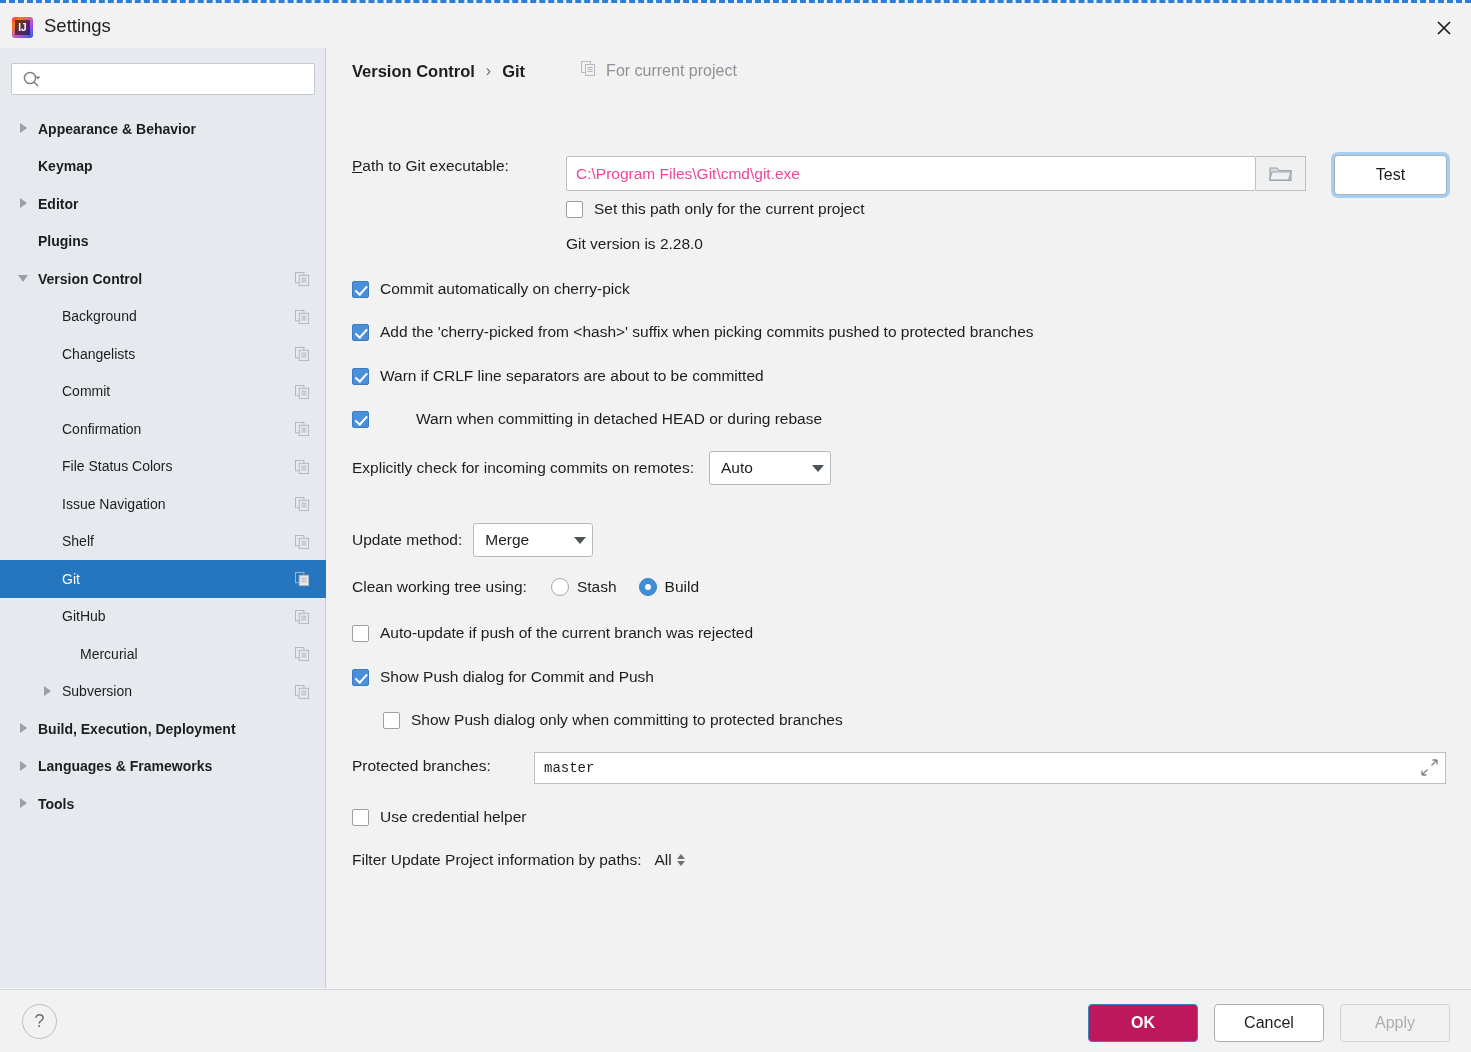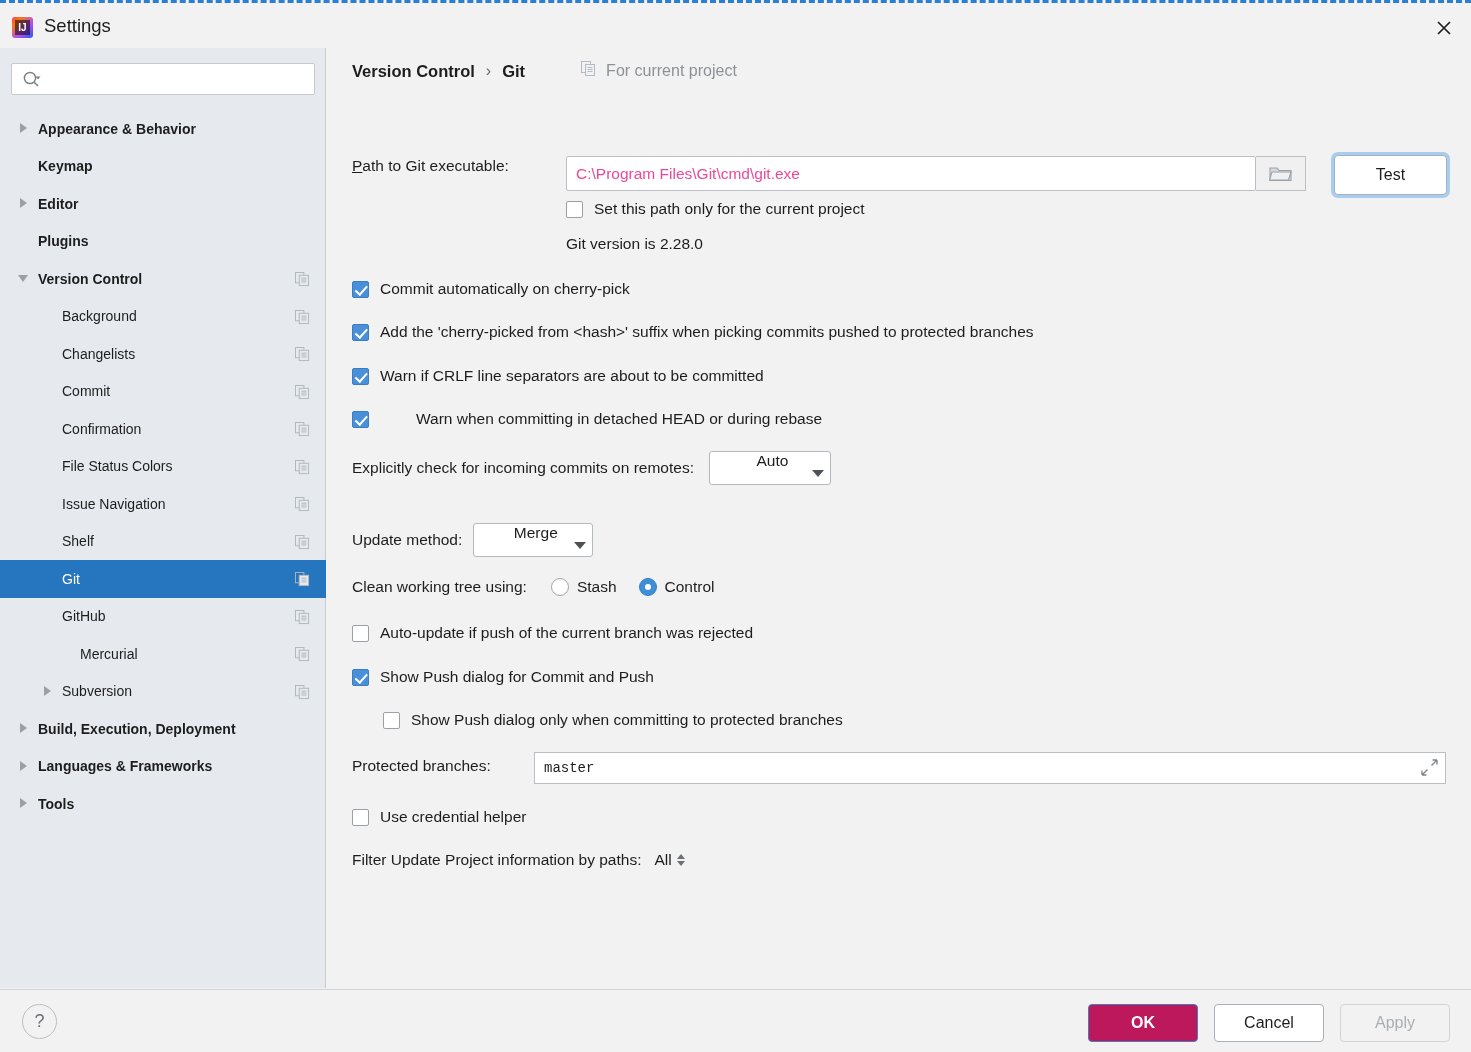--- a/index.html
+++ b/index.html
@@ -129,21 +129,21 @@
   }
   .rb.checked{background:#3f8fd8;border-color:#3480c9;}
   .rb.checked:after{
     content:"";position:absolute;left:5px;top:5px;width:6px;height:6px;border-radius:50%;background:#fff;
   }
   .cb-text{font-size:15.5px;color:#1d1d1d;white-space:nowrap;}
 
   
   .dd{
     height:34px;box-sizing:border-box;background:#fff;border:1px solid #b4b9be;border-radius:3px;
-    display:flex;align-items:center;padding:0 6px 0 11px;cursor:pointer;position:relative;flex-direction:column;
+    display:flex;align-items:center;padding:0 6px 0 11px;cursor:pointer;position:relative;
   }
   .dd-val{font-size:15.5px;color:#1d1d1d;white-space:nowrap;}
   .dd-arrow{margin-left:auto;padding-left:16px;display:flex;align-items:center;}
   .caret{border-left:6px solid transparent;border-right:6px solid transparent;border-top:7px solid #4d5256;}
 
   .spinner{display:inline-flex;flex-direction:column;margin-left:5px;justify-content:center;}
   .spin-up{border-left:4.5px solid transparent;border-right:4.5px solid transparent;border-bottom:5px solid #6d7176;margin-bottom:2px;}
   .spin-dn{border-left:4.5px solid transparent;border-right:4.5px solid transparent;border-top:5px solid #6d7176;}
 
   .mono{font-family:"Liberation Mono", monospace;font-size:14px;}
@@ -413,21 +413,21 @@
     </div>
 
     <div class="row" style="left:25px;top:530px;">
       <span class="lbl">Clean working tree using:</span>
       <span style="display:flex;align-items:center;margin-left:24px;">
         <span class="rb"></span>
         <span class="cb-text">Stash</span>
       </span>
       <span style="display:flex;align-items:center;margin-left:22px;">
         <span class="rb checked"></span>
-        <span class="cb-text">Control</span>
+        <span class="cb-text">Build</span>
       </span>
     </div>
 
     <div class="row" style="left:25px;top:576px;">
       <span class="cb"></span>
       <span class="cb-text">Auto-update if push of the current branch was rejected</span>
     </div>
     <div class="row" style="left:25px;top:620px;">
       <span class="cb checked"></span>
       <span class="cb-text">Show Push dialog for Commit and Push</span>

